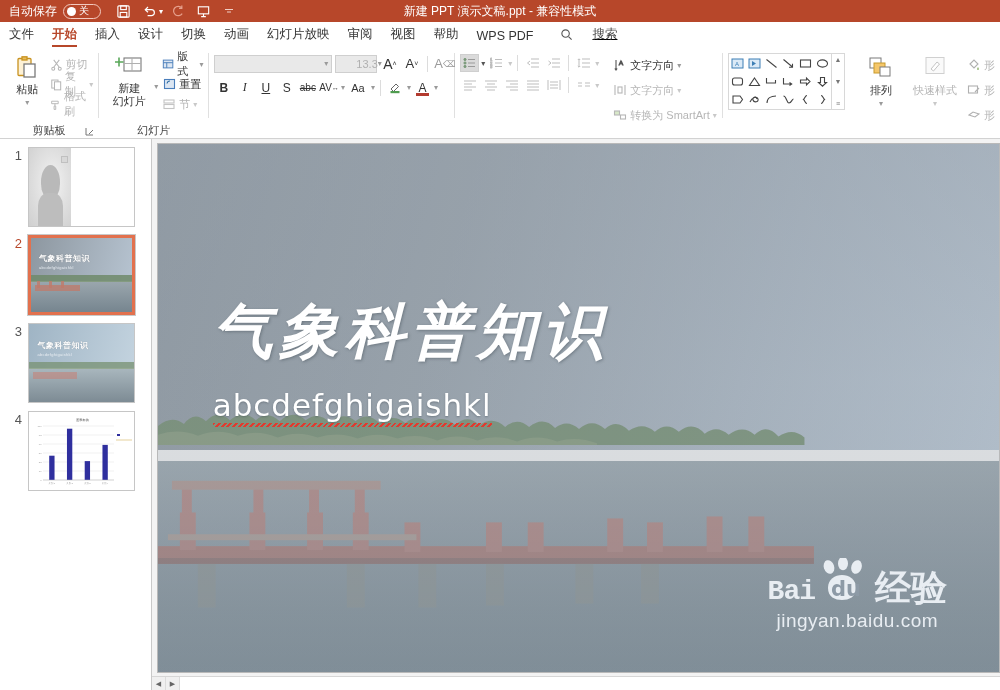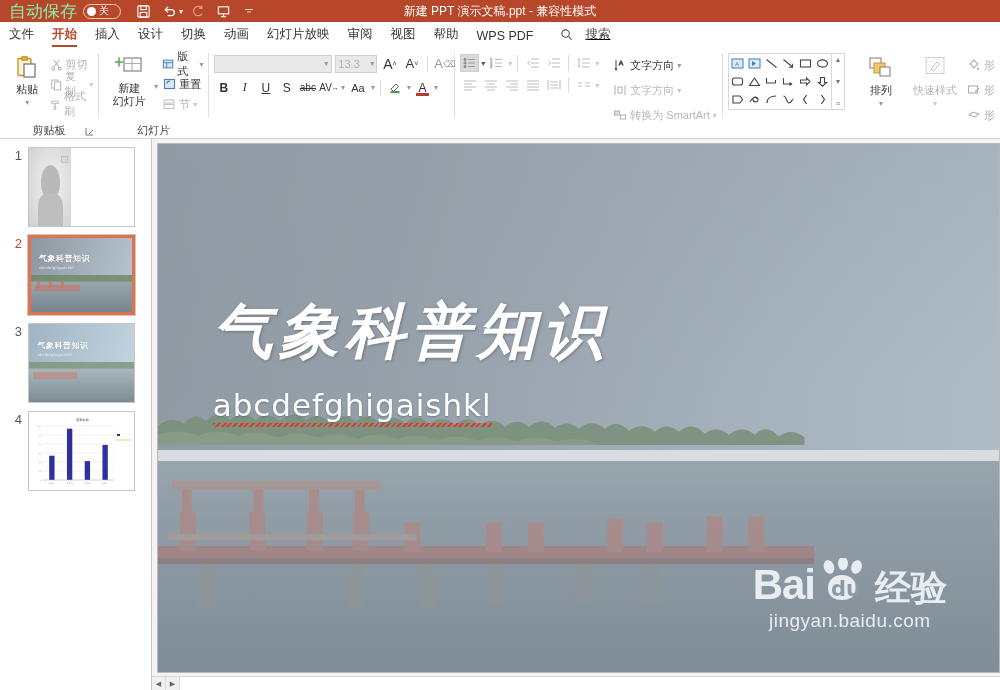--- a/index.html
+++ b/index.html
@@ -11,21 +11,21 @@
     background: #fff;
   }
 
   
   .titlebar {
     position: absolute; left: 0; top: 0; width: 1000px; height: 22px;
     background: #b7472a; color: #fff;
     display: flex; align-items: center;
   }
   .autosave-wrap { display: flex; align-items: center; gap: 6px; margin-left: 9px; }
-  .autosave-label { font-size: 17px; color: #86efac; }
+  .autosave-label { font-size: 12px; color: #ffffff; }
   .toggle {
     width: 38px; height: 15px; border-radius: 8px;
     border: 1px solid #f2c9be; background: #b7472a;
     display: flex; align-items: center; position: relative;
   }
   .toggle .knob {
     width: 9px; height: 9px; border-radius: 50%; background: #fff; margin-left: 3px;
   }
   .toggle .tlab { font-size: 10px; color: #fff; margin-left: 3px; line-height: 1; }
   .qat { display: flex; align-items: center; gap: 2px; margin-left: 10px; }
@@ -47,21 +47,21 @@
   }
   .tab {
     font-size: 12.5px; color: #343434; padding: 0 9px 5px 9px;
     position: relative; white-space: nowrap;
   }
   .tab.active { color: #b7472a; font-weight: bold; }
   .tab.active::after {
     content: ""; position: absolute; left: 9px; right: 9px; bottom: 1px;
     height: 2.5px; background: #b7472a;
   }
-  .searchbox { display: flex; align-items: center; gap: 12px; margin-left: 18px; padding-bottom: 5px; text-decoration: underline; }
+  .searchbox { display: flex; align-items: center; gap: 19px; margin-left: 18px; padding-bottom: 5px; text-decoration: underline; }
   .searchbox .slabel { font-size: 12.5px; color: #444; }
 
   
   .ribbon {
     position: absolute; left: 0; top: 48px; width: 1000px; height: 91px;
     background: #fff; border-bottom: 1px solid #d2d2d2;
     display: flex; align-items: stretch;
   }
   .grp { position: relative; display: flex; flex-direction: column; }
   .grp-body { flex: 1; display: flex; align-items: flex-start; padding: 4px 5px 0 5px; }
@@ -85,21 +85,21 @@
   .caret.dim { color: #c8c8c8; }
 
   
   .fontname {
     width: 118px; height: 18px; background: #e9e9e9; border: 1px solid #cfcfcf;
     display: flex; align-items: center; justify-content: flex-end; padding-right: 3px;
   }
   .fontsize {
     width: 42px; height: 18px; background: #e9e9e9; border: 1px solid #cfcfcf;
     display: flex; align-items: center; justify-content: space-between;
-    padding: 0 2px; font-size: 11px; color: #b0b0b0;
+    padding: 0 20px; font-size: 11px; color: #b0b0b0;
   }
   .fbtn {
     min-width: 19px; height: 19px; display: flex; align-items: center; justify-content: center;
     font-size: 12px; color: #b9b9b9;
   }
   .fbtn.on { color: #333; }
   .vsep { width: 1px; height: 16px; background: #dcdcdc; margin: 0 3px; }
 
   
   .pbtn {
@@ -187,22 +187,22 @@
     display: inline-block; position: relative; padding-bottom: 2px;
   }
   .slide-sub .squig::after {
     content: ""; position: absolute; left: 0; right: 0; bottom: -2px; height: 4px;
     background-image: repeating-linear-gradient(135deg, #e03b2f 0 2px, transparent 2px 4px);
   }
 
   .watermark { position: absolute; right: 52px; bottom: 40px; text-align: center; }
   .wm-row { display: flex; align-items: flex-end; gap: 3px; }
   .wm-baidu {
-    font-size: 42px; font-weight: bold; color: #e8edf2; letter-spacing: -1px;
-    font-family: Liberation Sans, sans-serif; line-height: 1;
+    font-size: 28px; font-weight: bold; color: #e8edf2; letter-spacing: -1px;
+    font-family: Liberation Mono, monospace; line-height: 1;
   }
   .wm-cn {
     font-size: 36px; font-weight: bold; color: #e8edf2; line-height: 1;
     font-family: "DejaVu Sans", sans-serif;
   }
   .wm-url { font-size: 19px; color: #e8edf2; margin-top: 4px; letter-spacing: .5px; }
 
   
   .hscroll {
     position: absolute; left: 152px; bottom: 0; right: 0; height: 14px;

